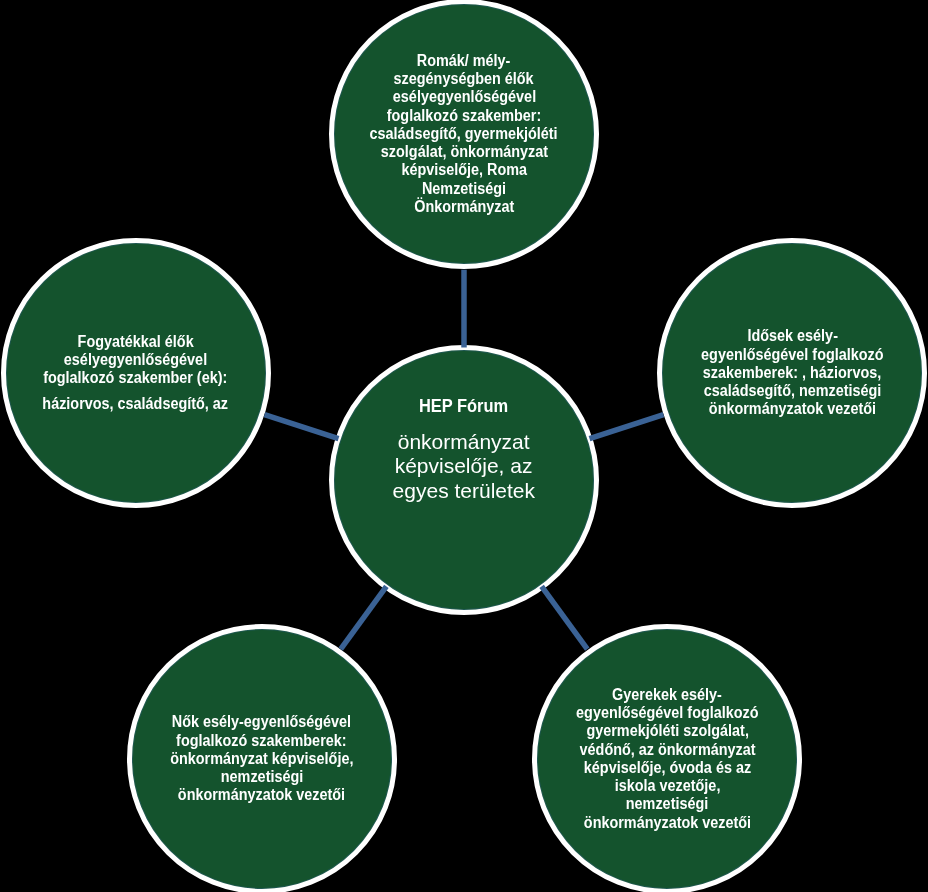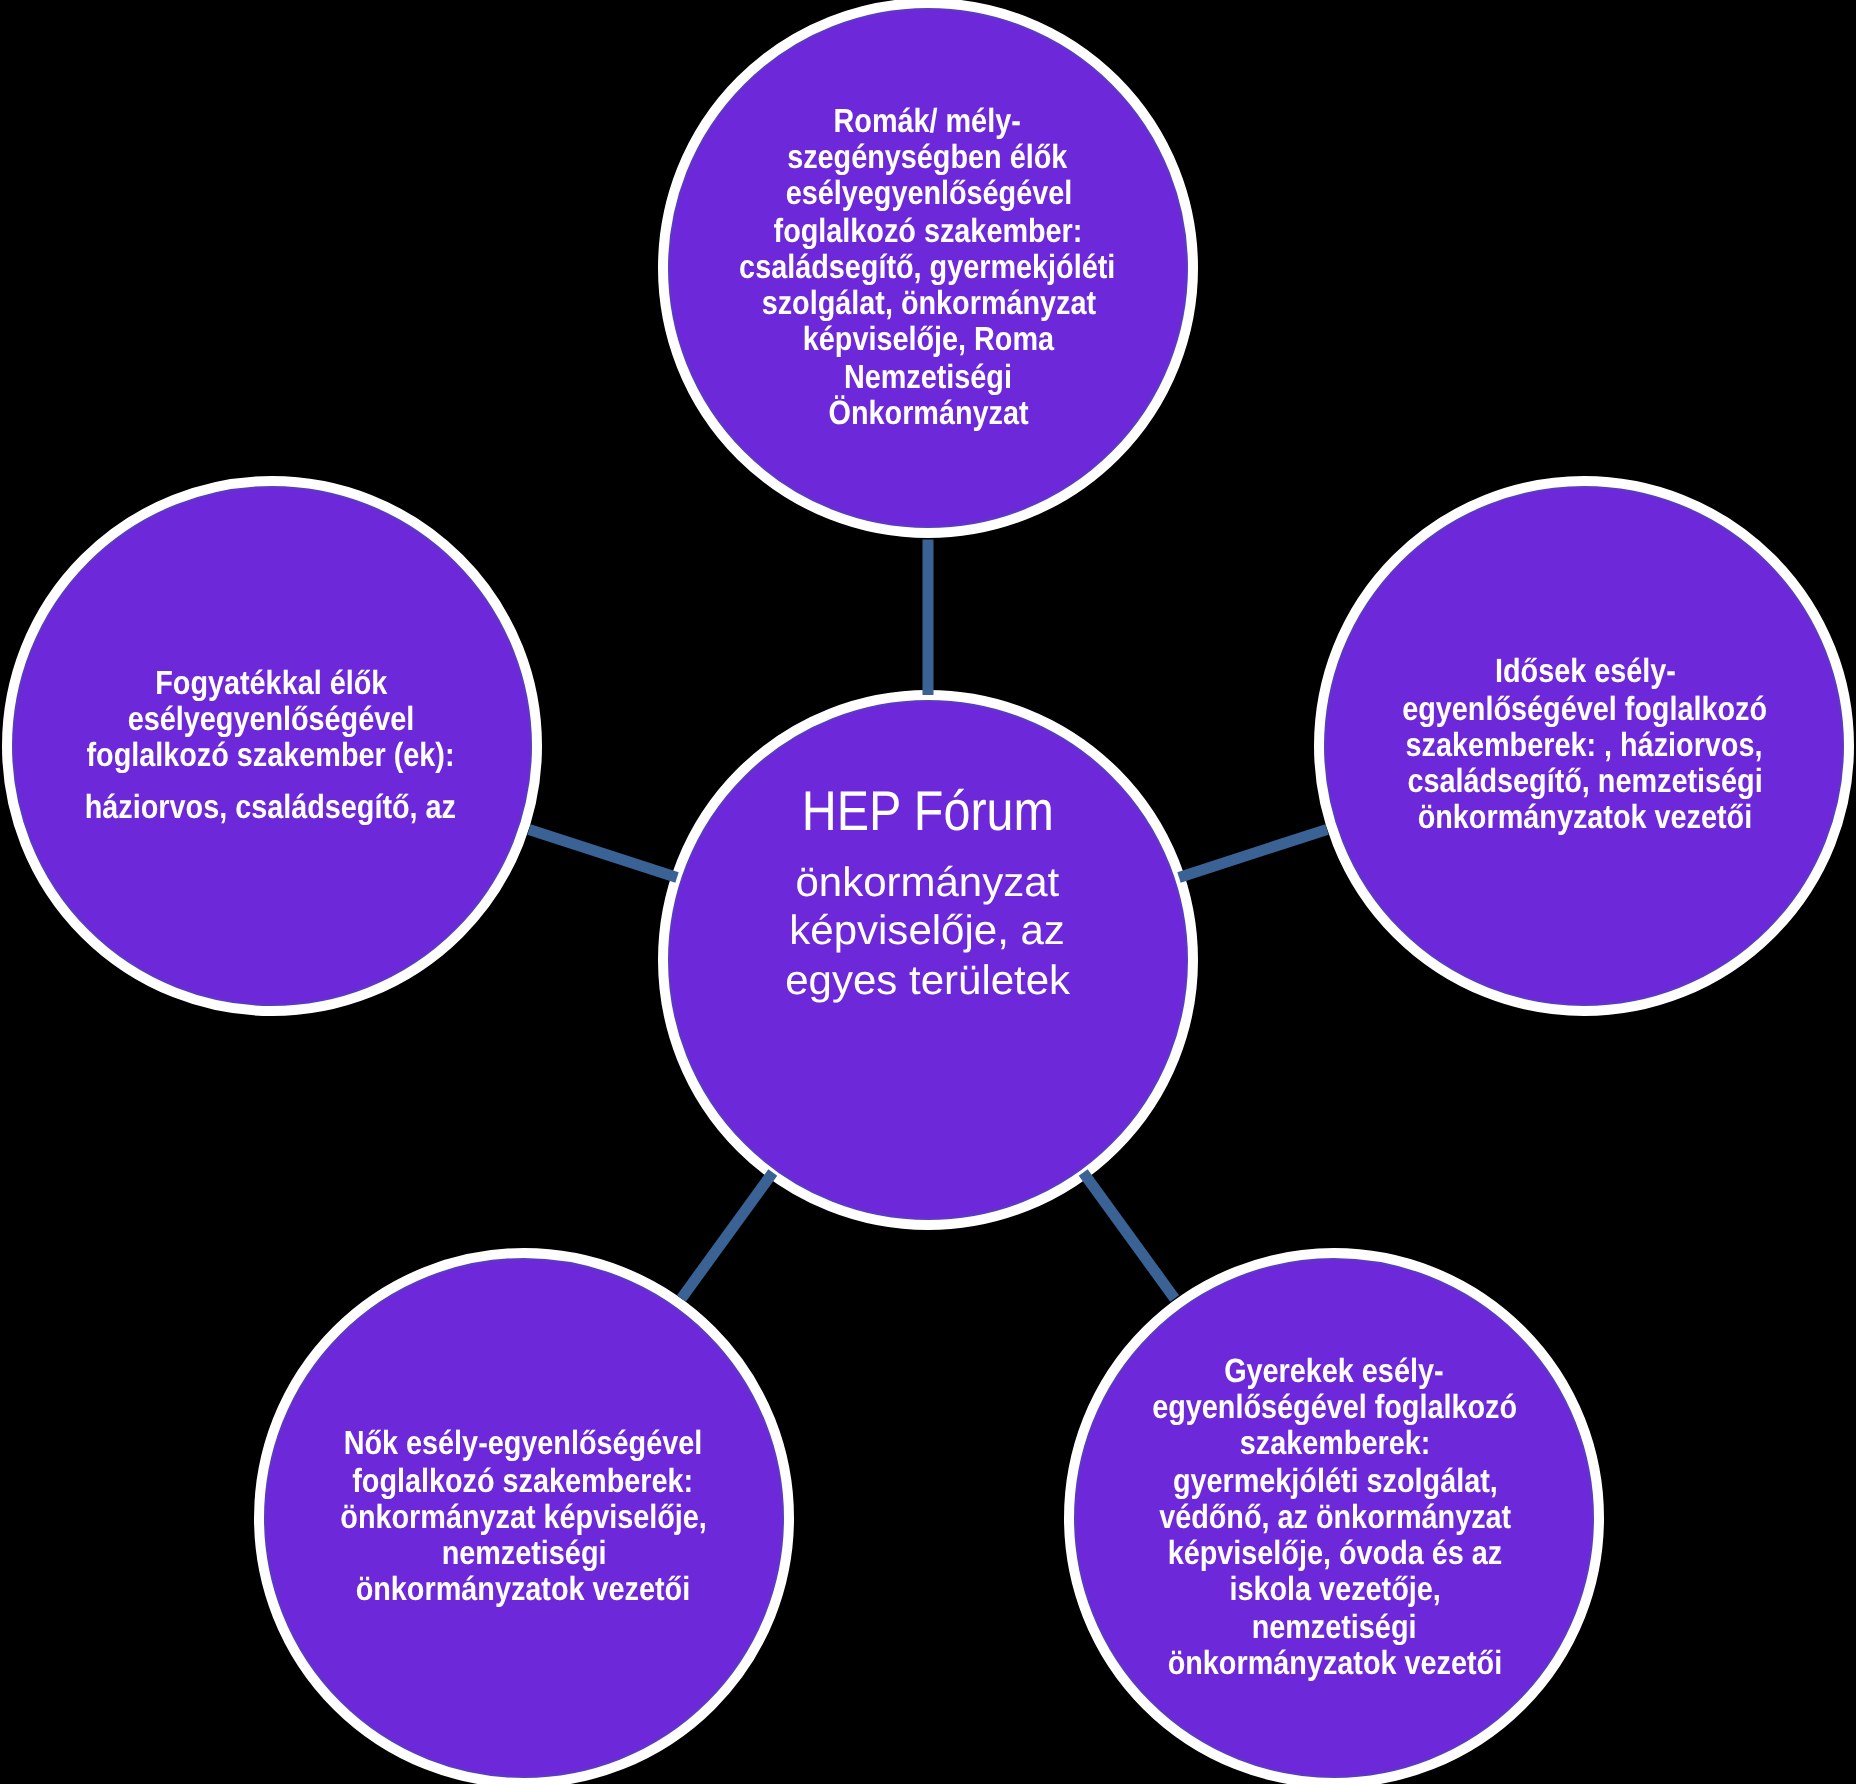--- a/index.html
+++ b/index.html
@@ -1,32 +1,32 @@
 <!DOCTYPE html>
 <html><head>
 <meta charset="utf-8">
 <style>
   html,body{margin:0;padding:0;background:#000;}
   body{width:928px;height:892px;overflow:hidden;
        font-family:"Liberation Sans",sans-serif;}
   #stage{position:relative;width:928px;height:892px;background:#000;overflow:hidden;}
   svg.links{position:absolute;left:0;top:0;width:928px;height:892px;z-index:5;pointer-events:none;}
   .node{position:absolute;z-index:1;width:270px;height:270px;border-radius:50%;
-        background:#6d28d9;border:5px solid #FFFFFF;box-sizing:border-box;
+        background:#14532d;border:5px solid #FFFFFF;box-sizing:border-box;
         box-shadow:inset 0 0 0 1px rgba(55,98,155,0.35);
         display:flex;align-items:center;justify-content:center;
         color:#FFFFFF;}
   .txt{width:100%;text-align:center;}
   .ln{display:block;white-space:nowrap;}
   .ln > span{display:inline-block;transform:scaleX(0.858) translateZ(0);transform-origin:center center;}
   .hub .bdy .ln > span{transform:scaleX(1.02) translateZ(0);}
   .hub .ttl .ln > span{transform:scaleX(0.865) translateZ(0);}
   .sat .txt{font-weight:bold;font-size:16.8px;line-height:18.25px;position:relative;top:0.1px;}
   .hub .txt{position:absolute;left:-5px;top:39.1px;width:270px;}
-  .hub .ttl{font-weight:normal;font-size:28px;line-height:33.6px;}
+  .hub .ttl{font-weight:bold;font-size:19px;line-height:33.6px;}
   .hub .bdy{font-weight:normal;font-size:20.6px;line-height:24.7px;margin-top:7.5px;}
   .gap{height:7px;}
 
   #n-top{left:329px;top:-1px;}
   #n-left{left:0.6px;top:237.8px;}
   #n-right{left:657.4px;top:237.8px;justify-content:flex-end;}
   #n-bl{left:126.6px;top:623.9px;}
   #n-br{left:532.3px;top:623.9px;}
   #n-hub{left:329px;top:344.5px;}
 </style>
@@ -88,21 +88,20 @@
         <span class="ln"><span>önkormányzat képviselője,</span></span>
         <span class="ln"><span>nemzetiségi</span></span>
         <span class="ln"><span>önkormányzatok vezetői</span></span>
       </div>
   </div>
 
   <div class="node sat" id="n-br">
     <div class="txt">
         <span class="ln"><span>Gyerekek esély-</span></span>
         <span class="ln"><span>egyenlőségével foglalkozó</span></span>
-        <span class="ln"><span>szakemberek:</span></span>
         <span class="ln"><span>gyermekjóléti szolgálat,</span></span>
         <span class="ln"><span>védőnő, az önkormányzat</span></span>
         <span class="ln"><span>képviselője, óvoda és az</span></span>
         <span class="ln"><span>iskola vezetője,</span></span>
         <span class="ln"><span>nemzetiségi</span></span>
         <span class="ln"><span>önkormányzatok vezetői</span></span>
       </div>
   </div>
 
   <div class="node hub" id="n-hub">

